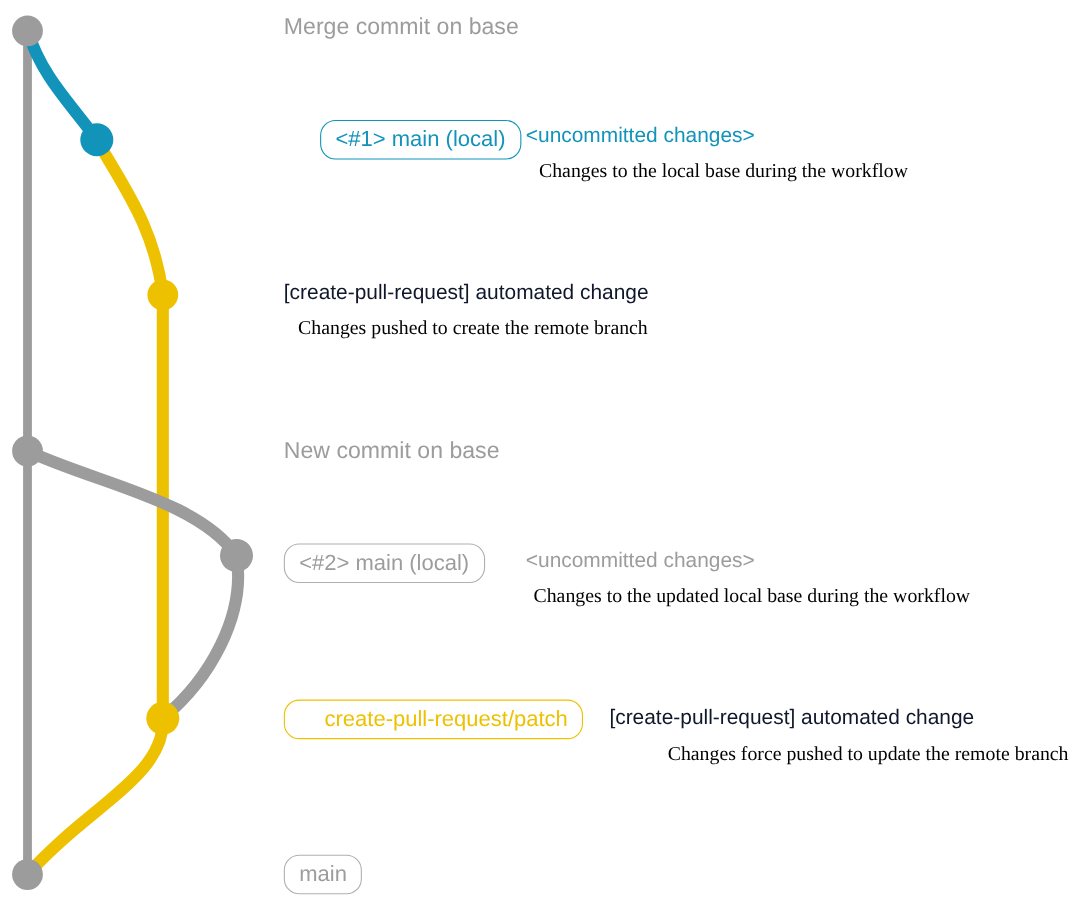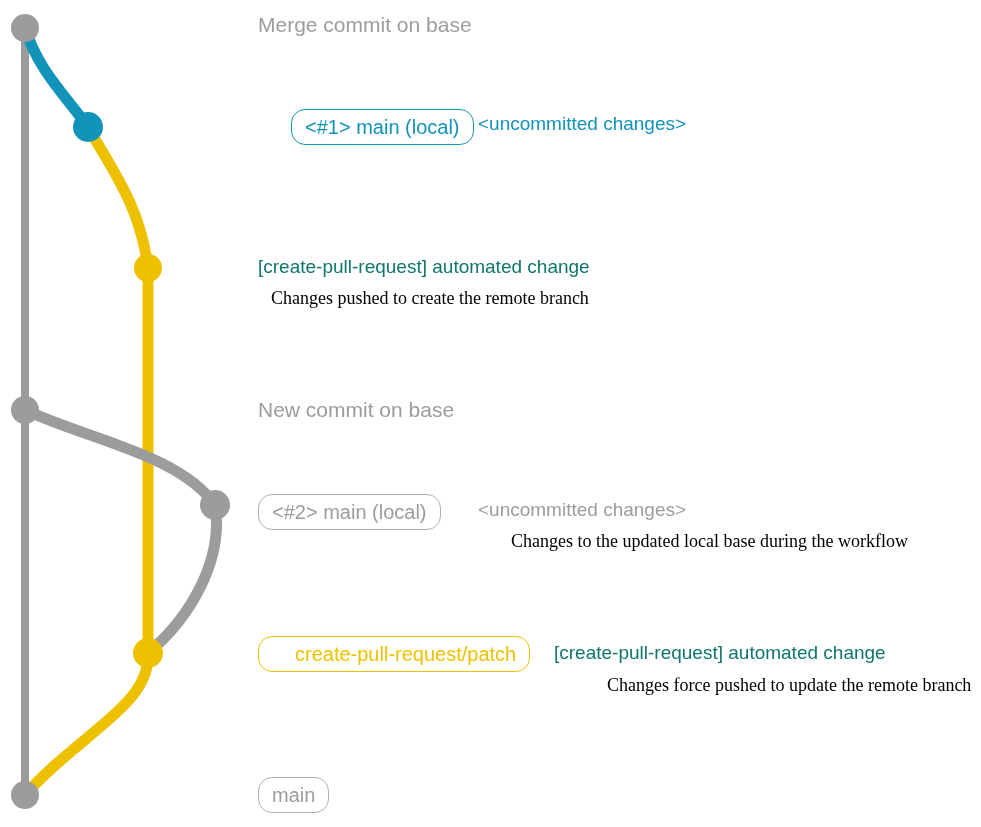--- a/index.html
+++ b/index.html
@@ -24,21 +24,21 @@
 
   .note {
     font-size: 21px;
     color: #9c9c9c;
   }
   .heading {
     font-size: 19px;
   }
   .heading.teal   { color: #1193ba; }
   .heading.gray   { color: #9c9c9c; }
-  .heading.yellow { color: #0f766e; }
+  .heading.yellow { color: #0f172a; }
 
   .desc {
     font-family: "Liberation Serif", serif;
     font-size: 18px;
     color: #000000;
   }
 
   .badge {
     display: inline-block;
     font-size: 20px;
@@ -55,21 +55,21 @@
   
   .pos-note-last   { left: 258px; top: 13px; }
   .pos-badge-main1 { left: 263px; top: 109px; margin-left: 28px; }
   .pos-head-unc1   { left: 478px; top: 113px; }
   .pos-desc1       { left: 490px; top: 145px; }
   .pos-head-auto1  { left: 258px; top: 256px; }
   .pos-desc2       { left: 271px; top: 288px; }
   .pos-note-new    { left: 258px; top: 398px; }
   .pos-badge-main2 { left: 258px; top: 494px; }
   .pos-head-unc2   { left: 478px; top: 499px; }
-  .pos-desc3       { left: 511px; top: 531px; }
+  .pos-desc3       { left: 485px; top: 531px; }
   .pos-badge-patch { left: 258px; top: 636px; }
   .pos-head-auto2  { left: 554px; top: 642px; }
   .pos-desc4       { left: 567px; top: 675px; margin-left: 40px; }
   .pos-badge-main3 { left: 258px; top: 777px; }
   .pos-note-merge  { left: 344px; top: 786px; }
 </style>
 </head>
 <body>
 
 <div id="stage">
@@ -90,20 +90,21 @@
     <circle cx="25" cy="410" r="14" fill="#9c9c9c"></circle>
     <circle cx="215" cy="505" r="15" fill="#9c9c9c"></circle>
     <circle cx="148" cy="653" r="15" fill="#eec100"></circle>
     <circle cx="25" cy="795" r="14" fill="#9c9c9c"></circle>
   </svg>
 
   <div class="abs note pos-note-last">Merge commit on base</div>
 
   <span class="abs badge teal pos-badge-main1">&lt;#1&gt; main (local)</span>
   <div class="abs heading teal pos-head-unc1">&lt;uncommitted changes&gt;</div>
+  <div class="abs desc pos-desc1">Changes to the local base during the workflow</div>
 
   <div class="abs heading yellow pos-head-auto1">[create-pull-request] automated change</div>
   <div class="abs note pos-note-new">New commit on base</div>
 
   <div class="abs desc pos-desc2">Changes pushed to create the remote branch</div>
 
   <span class="abs badge gray pos-badge-main2">&lt;#2&gt; main (local)</span>
   <div class="abs heading gray pos-head-unc2">&lt;uncommitted changes&gt;</div>
   <div class="abs desc pos-desc3">Changes to the updated local base during the workflow</div>
 

